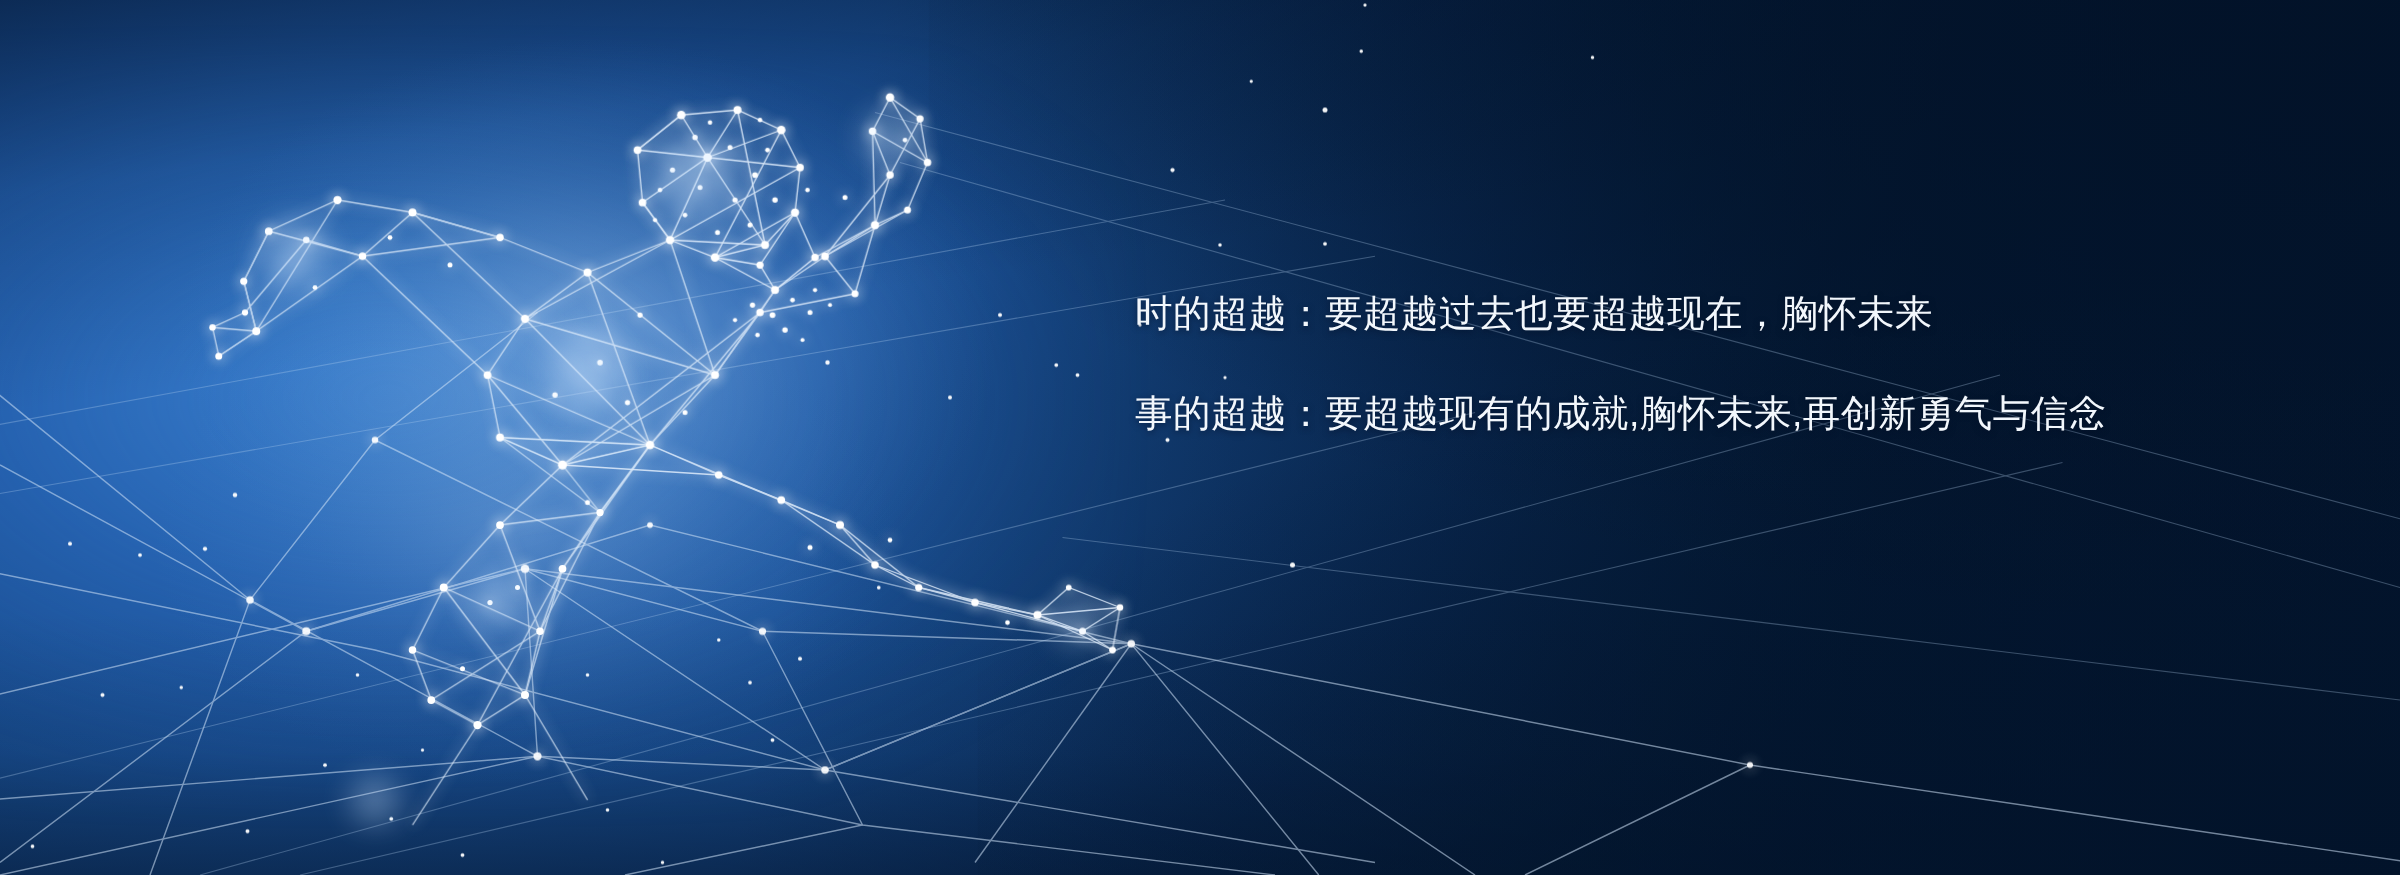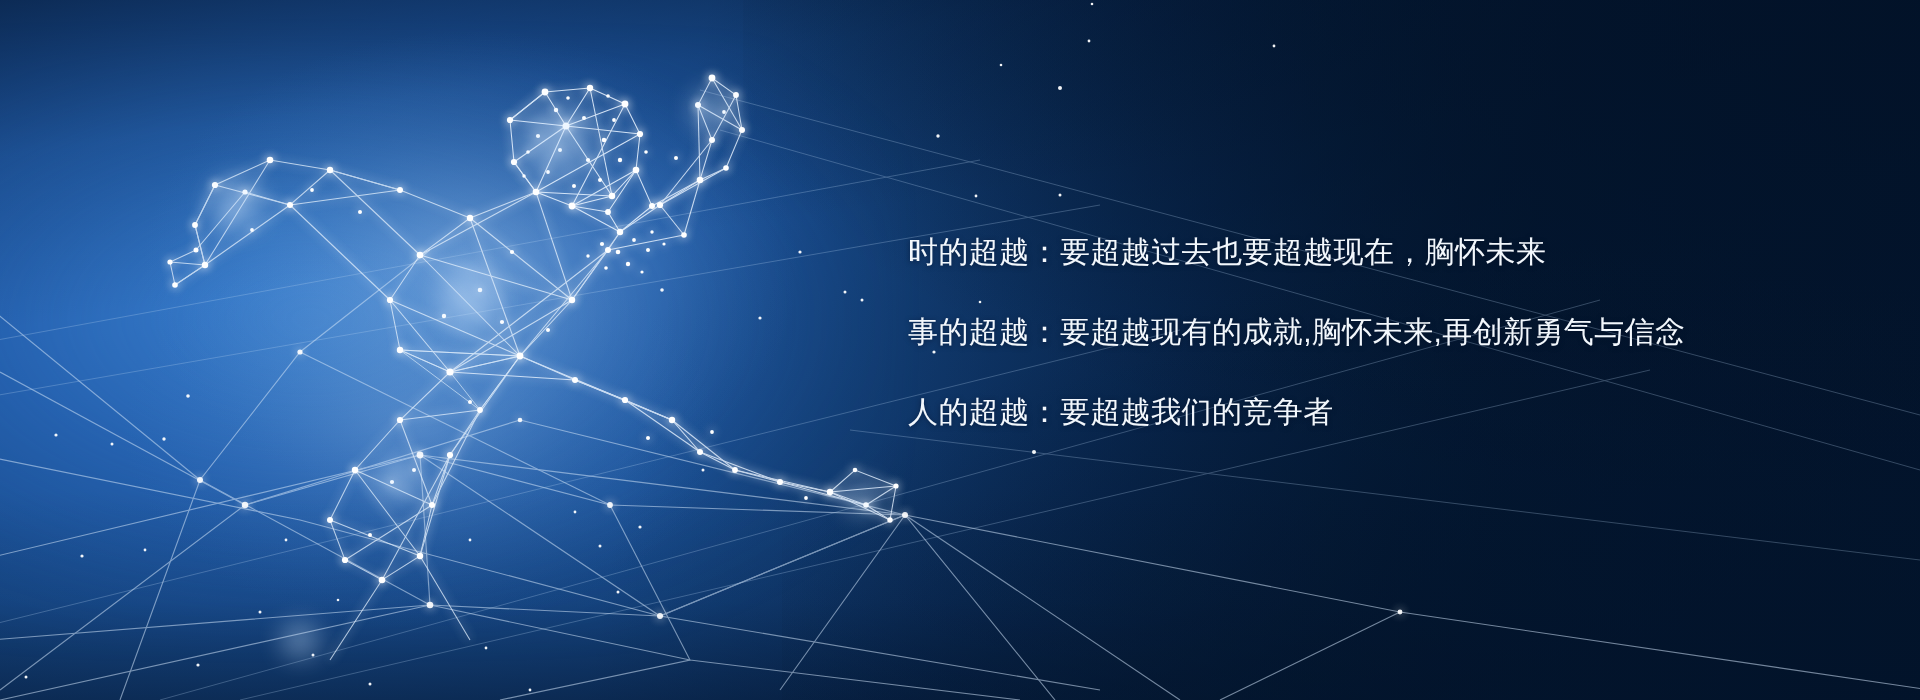--- a/index.html
+++ b/index.html
@@ -465,16 +465,15 @@
         <circle cx="470" cy="300" r="30"></circle>
         <circle cx="862" cy="498" r="16"></circle>
         <circle cx="300" cy="640" r="18"></circle>
       </g>
     </svg>
   </div>
 
   <div class="copy-block">
     <p class="copy-line">时的超越：要超越过去也要超越现在，胸怀未来</p>
     <p class="copy-line">事的超越：要超越现有的成就,胸怀未来,再创新勇气与信念</p>
-    <p class="copy-line">人的超越：要超越我们的竞争者</p>
   </div>
 
 </div>
 
 </body></html>

